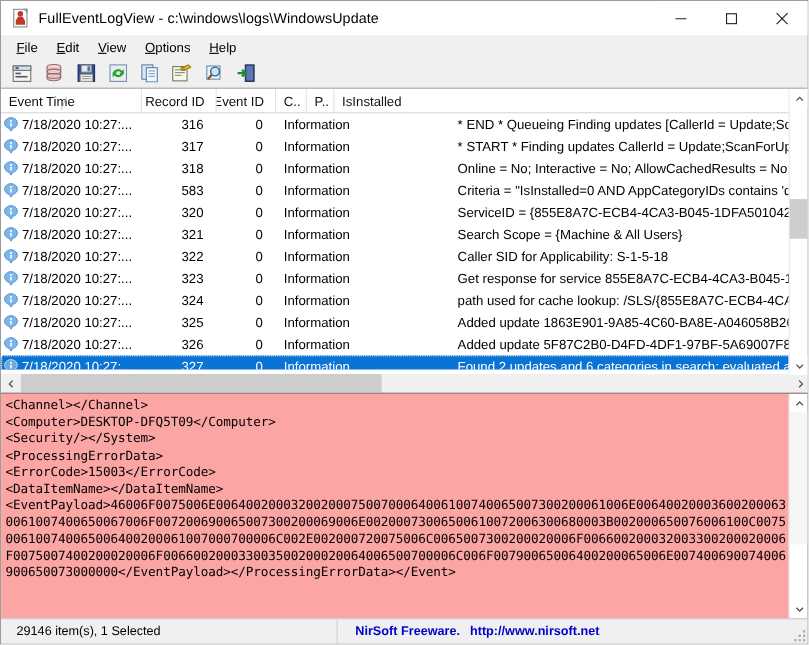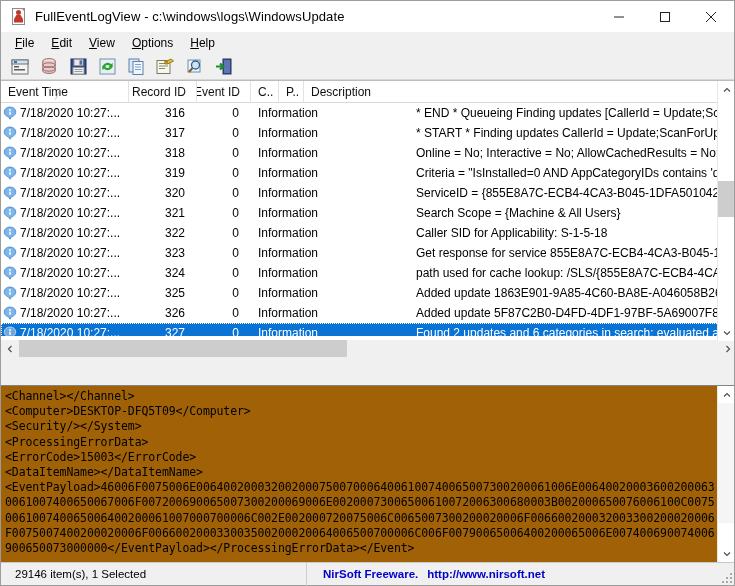--- a/index.html
+++ b/index.html
@@ -230,25 +230,24 @@
     background: #cdcdcd;
   }
   .corner-box {
     position: absolute; right: 0; bottom: 17px;
     width: 17px; height: 17px; background: #f0f0f0;
   }
 
   
   .detail {
     flex: 1 1 auto;
-    background: #a16207;
+    background: #fca5a5;
     border-top: 1px solid #828282;
     position: relative;
     overflow: hidden;
-    margin-top: 28px;
   }
   .detail-text {
     font-family: "DejaVu Sans Mono", "Liberation Mono", monospace;
     font-size: 11.5px;
     line-height: 15.2px;
     color: #000;
     padding: 3px 4px 0 4px;
     white-space: pre-wrap;
     word-break: break-all;
     width: 718px;
@@ -433,21 +432,21 @@
       <div class="cell num" style="width:54px">
           <span>Event ID</span>
         </div>
       <div class="cell" style="width:28px">
           <span>C..</span>
         </div>
       <div class="cell" style="width:25px">
           <span>P..</span>
         </div>
       <div class="cell" style="width:310px;border-right:none">
-          <span>Description</span>
+          <span>IsInstalled</span>
         </div>
     </div>
 
     <div class="rows" id="rows-host">
         <div class="row" style="position: relative;">
           <div class="c c-time" style="width: 128px;">
             <span class="ico-info"><svg width="14" height="14" viewBox="0 0 14 14">
                 <path d="M7 1 C3.7 1 1.2 3.2 1.2 6 C1.2 8.3 3 10.2 5.4 10.7 L7 13.2 L8.6 10.7 C11 10.2 12.8 8.3 12.8 6 C12.8 3.2 10.3 1 7 1 Z" fill="#7fb6e8" stroke="#4a8fd6" stroke-width="0.9"></path>
                 <circle cx="7" cy="4" r="0.95" fill="#ffffff"></circle>
                 <rect x="6.3" y="5.5" width="1.4" height="3.6" rx="0.5" fill="#ffffff"></rect>
@@ -495,21 +494,21 @@
         </div>
         <div class="row" style="position: relative;">
           <div class="c c-time" style="width: 128px;">
             <span class="ico-info"><svg width="14" height="14" viewBox="0 0 14 14">
                 <path d="M7 1 C3.7 1 1.2 3.2 1.2 6 C1.2 8.3 3 10.2 5.4 10.7 L7 13.2 L8.6 10.7 C11 10.2 12.8 8.3 12.8 6 C12.8 3.2 10.3 1 7 1 Z" fill="#7fb6e8" stroke="#4a8fd6" stroke-width="0.9"></path>
                 <circle cx="7" cy="4" r="0.95" fill="#ffffff"></circle>
                 <rect x="6.3" y="5.5" width="1.4" height="3.6" rx="0.5" fill="#ffffff"></rect>
               </svg></span>
             <span>7/18/2020 10:27:...</span>
           </div>
-          <div class="c num" style="width: 68px;">319</div>
+          <div class="c num" style="width: 68px;">583</div>
           <div class="c num" style="width: 54px;">0</div>
           <div class="c" style="width: 105px;">Information</div>
           <div class="c" style="width: 28px;"></div>
           <div class="c" style="width: 25px;"></div>
           <div class="c" style="width: 310px; white-space: nowrap;">Criteria = "IsInstalled=0 AND AppCategoryIDs contains 'de</div>
         </div>
         <div class="row" style="position: relative;">
           <div class="c c-time" style="width: 128px;">
             <span class="ico-info"><svg width="14" height="14" viewBox="0 0 14 14">
                 <path d="M7 1 C3.7 1 1.2 3.2 1.2 6 C1.2 8.3 3 10.2 5.4 10.7 L7 13.2 L8.6 10.7 C11 10.2 12.8 8.3 12.8 6 C12.8 3.2 10.3 1 7 1 Z" fill="#7fb6e8" stroke="#4a8fd6" stroke-width="0.9"></path>

